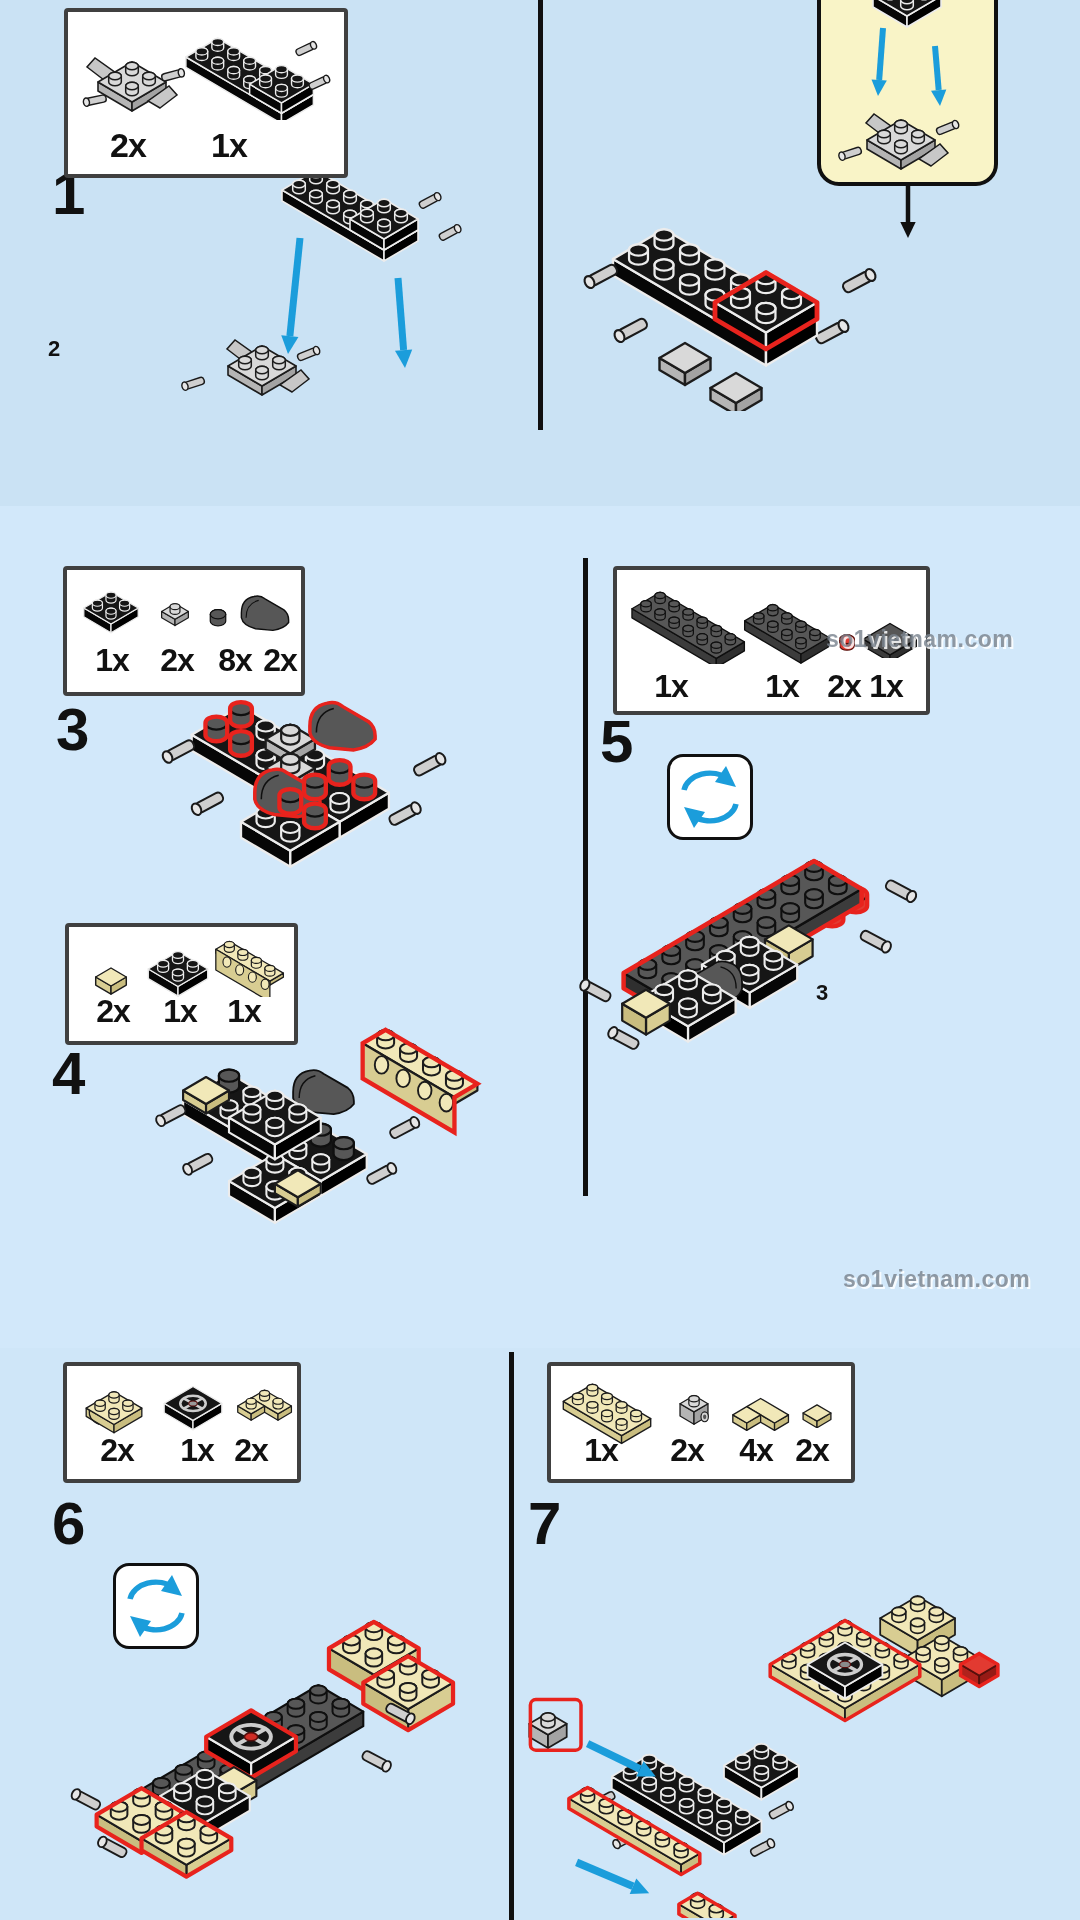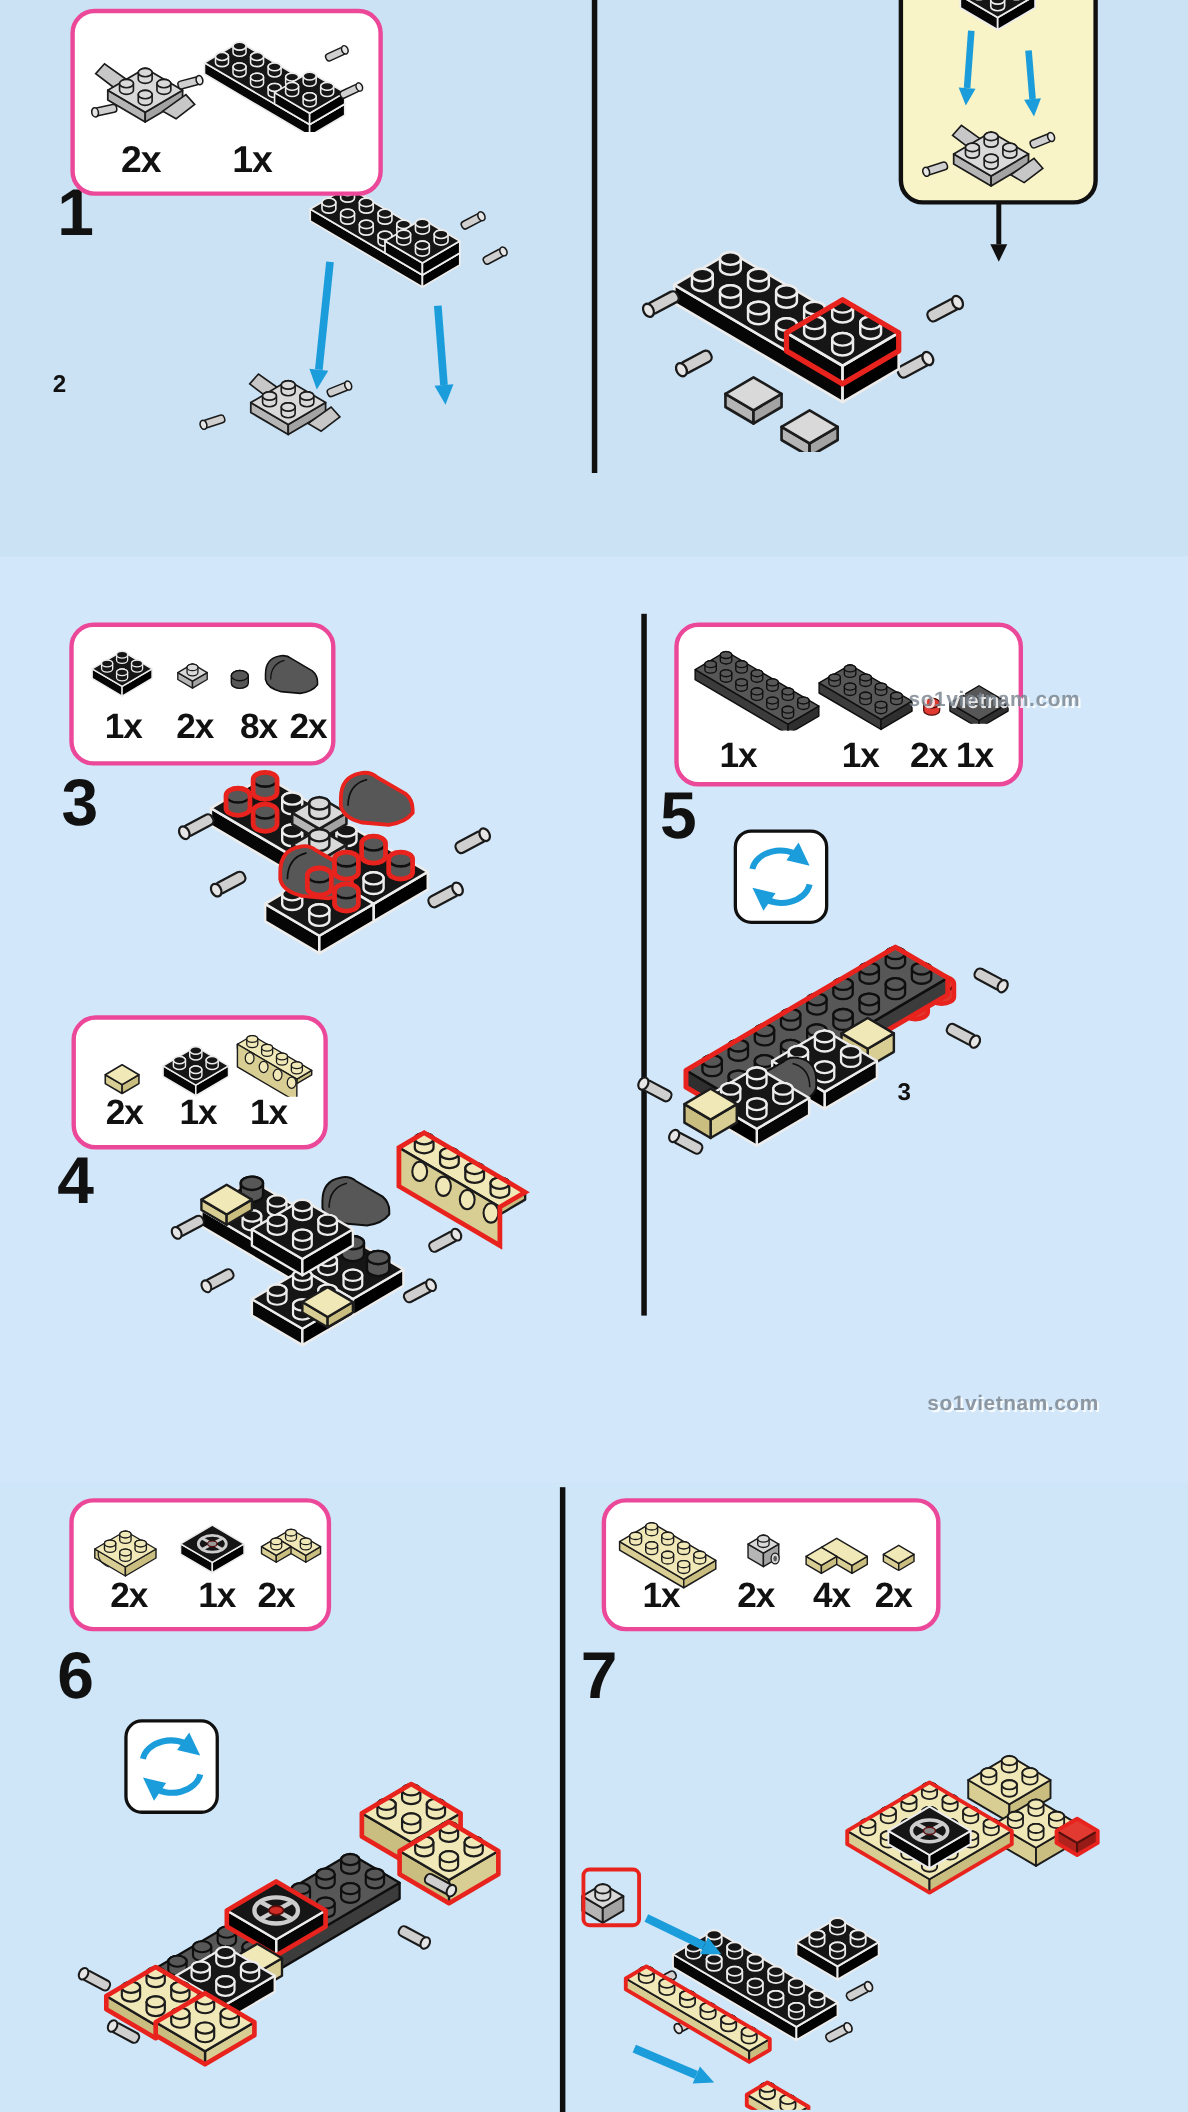--- a/index.html
+++ b/index.html
@@ -1,26 +1,26 @@
 <!DOCTYPE html>
 <html><head>
 <meta charset="utf-8">
 <style>
   html,body{margin:0;padding:0;}
   #page{position:relative;width:1080px;height:1920px;overflow:hidden;
         font-family:"Liberation Sans",sans-serif;background:#cfe6f8;}
   .band{position:absolute;left:0;width:1080px;}
   .vline{position:absolute;width:5px;background:#101010;}
-  .pbox{position:absolute;background:#ffffff;border:4px solid #ec4899;border-radius:22px;}
+  .pbox{position:absolute;background:#ffffff;border:4px solid #404040;border-radius:4px;}
   .qty{position:absolute;font-weight:bold;font-size:32px;color:#111;
        transform:translateX(-50%);letter-spacing:-1px;white-space:nowrap;}
   .qty.big{font-size:34px;}
   .stepnum{position:absolute;font-weight:bold;font-size:60px;color:#111;line-height:1;}
   .pagenum{position:absolute;font-weight:bold;font-size:22px;color:#111;}
-  .watermark{position:absolute;font-weight:600;font-size:19px;color:rgba(122,132,143,.82);
+  .watermark{position:absolute;font-weight:600;font-size:23px;color:rgba(122,132,143,.82);
              text-shadow:2px 2px 0 rgba(255,255,255,.85);letter-spacing:.5px;z-index:40;white-space:nowrap;}
   .callout{position:absolute;background:#f9f4c7;border:4px solid #101010;border-radius:22px;overflow:hidden;}
   .rotbox{position:absolute;width:80px;height:80px;background:#fff;border:3.5px solid #101010;border-radius:16px;}
   .icon{position:absolute;}
   svg{display:block;}
   .scene{position:absolute;z-index:8;}
 </style>
 </head>
 <body>
 

